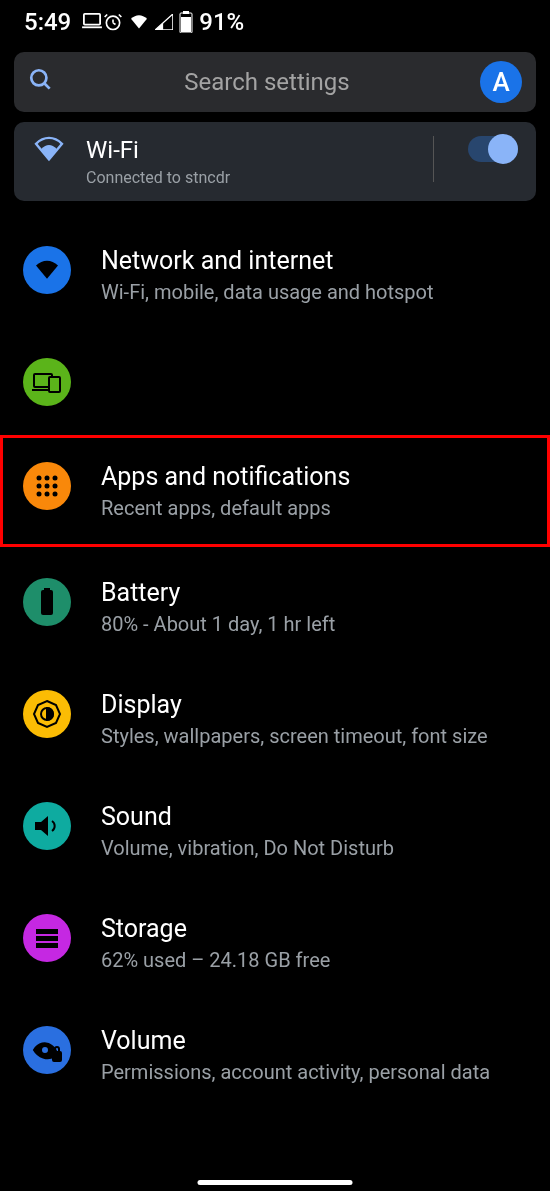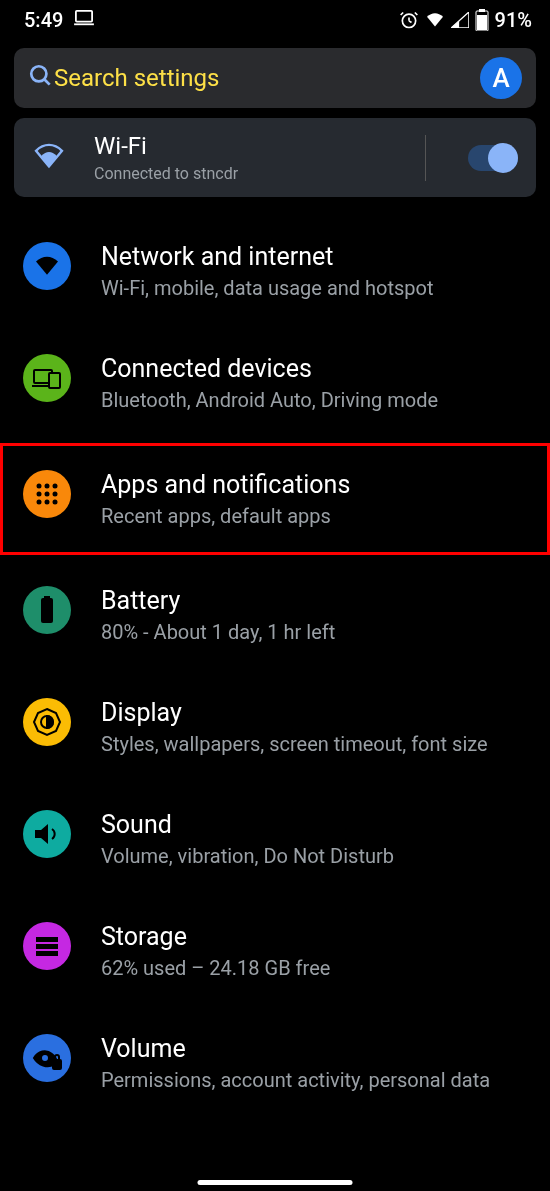--- a/index.html
+++ b/index.html
@@ -7,63 +7,61 @@
     width: 550px;
     height: 1191px;
     background: #000;
     font-family: Roboto, -apple-system, sans-serif;
     color: #e8eaed;
     overflow: hidden;
     position: relative;
   }
   .status-bar {
     display: flex;
-    justify-content: space-between;
     align-items: center;
     padding: 8px 18px 4px 24px;
-    font-size: 20px;
+    font-size: 24px;
     font-weight: 500;
     color: #fff;
   }
   .status-left { display:flex; align-items:center; gap:10px; }
   .status-right { display:flex; align-items:center; gap:6px; }
   .status-right svg { display:block; }
   .search-bar {
     margin: 12px 14px 10px;
     background: #2a2b2e;
     border-radius: 10px;
     height: 60px;
     display: flex;
     align-items: center;
     padding: 0 14px;
   }
   .search-bar .search-icon { color:#8ab4f8; }
   .search-placeholder {
     flex: 1;
-    text-align: left;
-    color: #fde047;
+    text-align: center;
+    color: #a3a3a3;
     font-size: 24px;
   }
   .avatar {
     width: 42px; height: 42px;
     border-radius: 50%;
     background: #1a73e8;
     color: #fff;
     display:flex;align-items:center;justify-content:center;
     font-size: 26px;
     font-weight: 500;
   }
   .wifi-card {
     margin: 10px 14px 18px;
     background: #262a30;
     border-radius: 10px;
     padding: 14px 18px;
     display:flex;
-    align-items:center;
-    gap: 28px;
+    gap: 20px;
   }
   .wifi-card-text { flex:1; }
   .wifi-title { font-size: 24px; color:#fff; margin-bottom:4px; }
   .wifi-sub { font-size: 16px; color:#9aa0a6; }
   .wifi-divider { width:1px; height:46px; background:#555; margin-right:14px; }
   .toggle {
     width:50px;height:26px;border-radius:13px;
     background:#28466e;
     position:relative;
   }
@@ -181,24 +179,20 @@
         <div class="item-sub">Wi-Fi, mobile, data usage and hotspot</div>
       </div>
     </div>
     <div class="item">
       <div class="icon-circ" style="background:#5bb41a">
         <svg width="30" height="22" viewBox="0 0 30 22" fill="none" stroke="#000" stroke-width="2">
           <rect x="2" y="3" width="18" height="13" rx="1"></rect>
           <line x1="0" y1="19" x2="20" y2="19"></line>
           <rect x="17" y="6" width="11" height="15" rx="1" fill="#5bb41a"></rect>
         </svg>
-      </div>
-      <div class="item-text">
-        <div class="item-title">Connected devices</div>
-        <div class="item-sub">Bluetooth, Android Auto, Driving mode</div>
       </div>
     </div>
     <div class="item highlight">
       <div class="icon-circ" style="background:#f9880a">
         <svg width="26" height="26" viewBox="0 0 26 26" fill="#000">
           <circle cx="5" cy="5" r="2.5"></circle>
           <circle cx="13" cy="5" r="2.5"></circle>
           <circle cx="21" cy="5" r="2.5"></circle>
           <circle cx="5" cy="13" r="2.5"></circle>
           <circle cx="13" cy="13" r="2.5"></circle>

